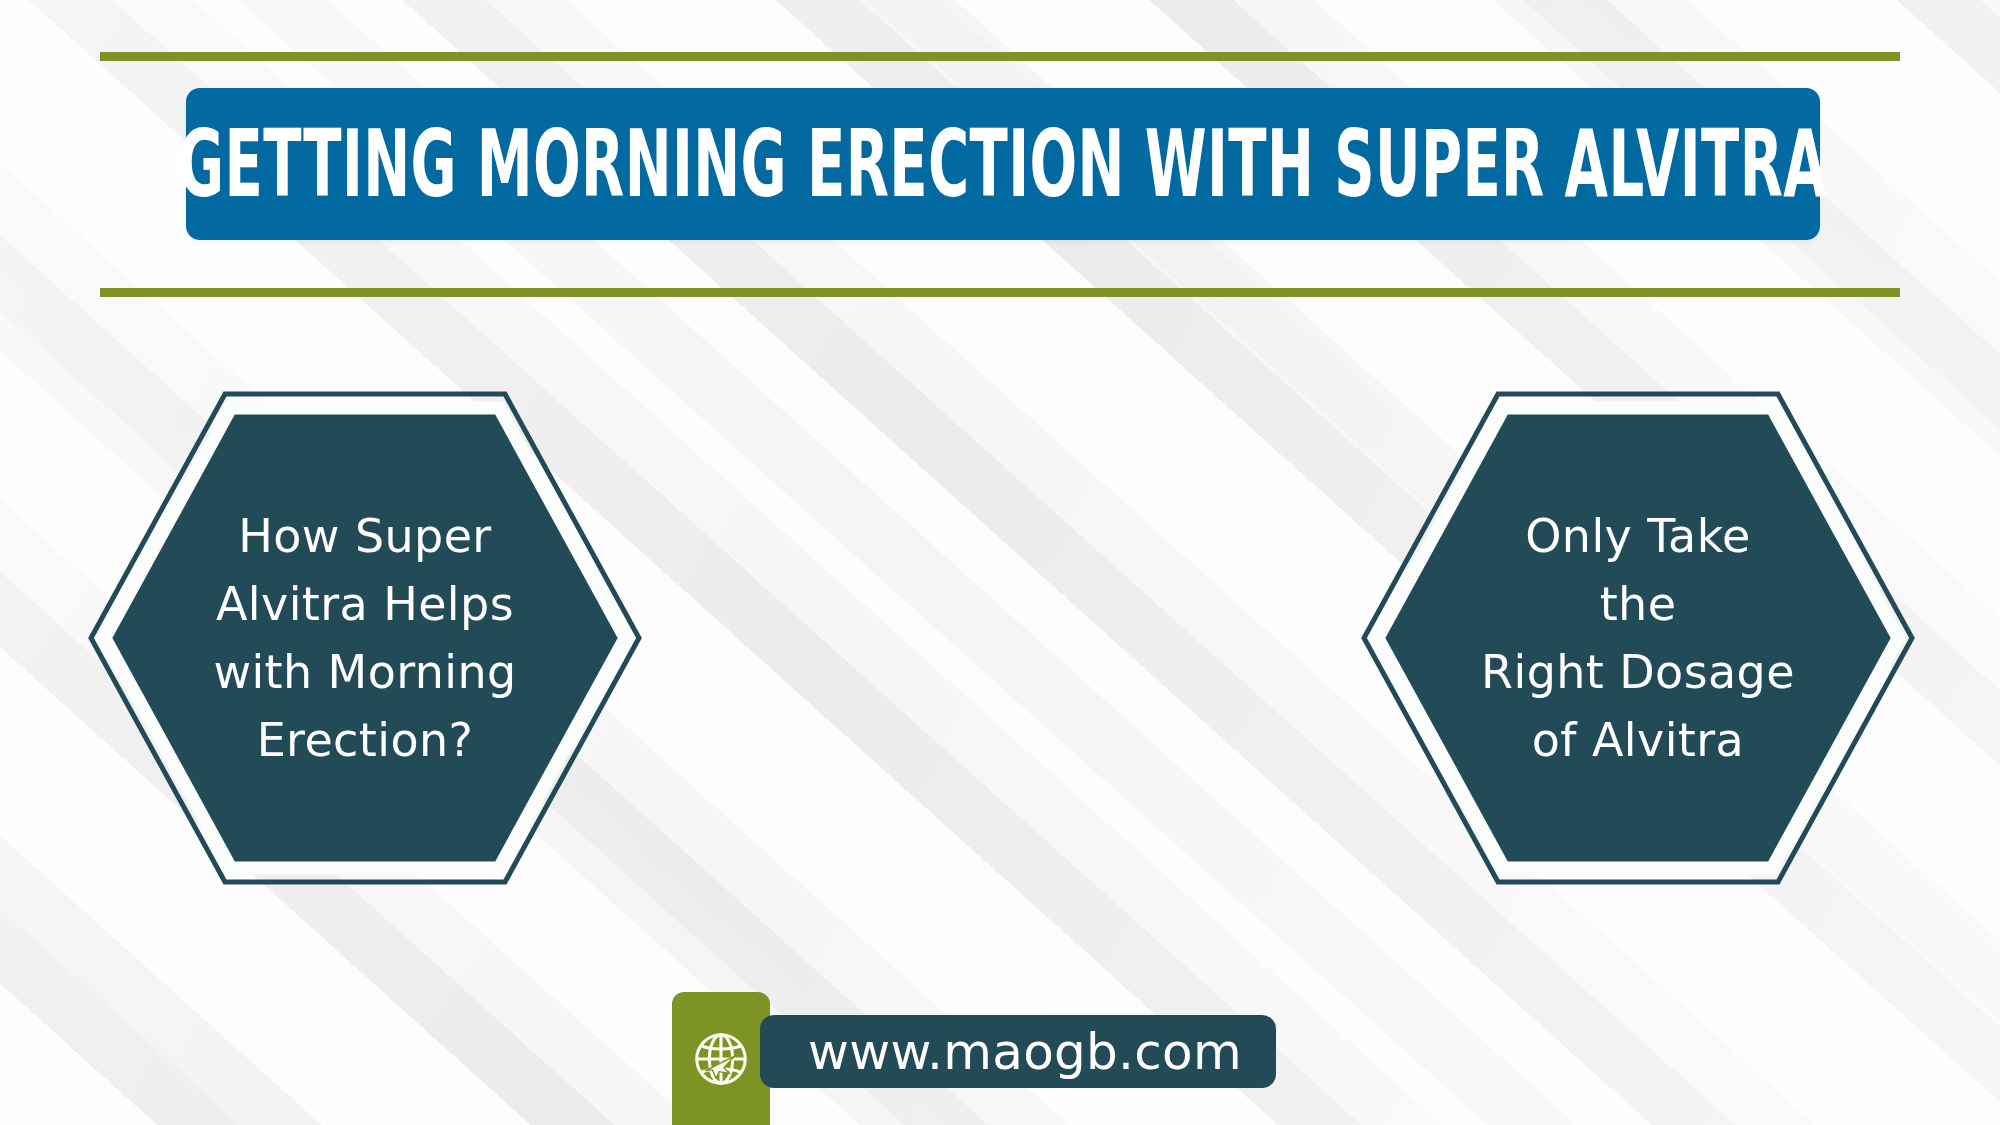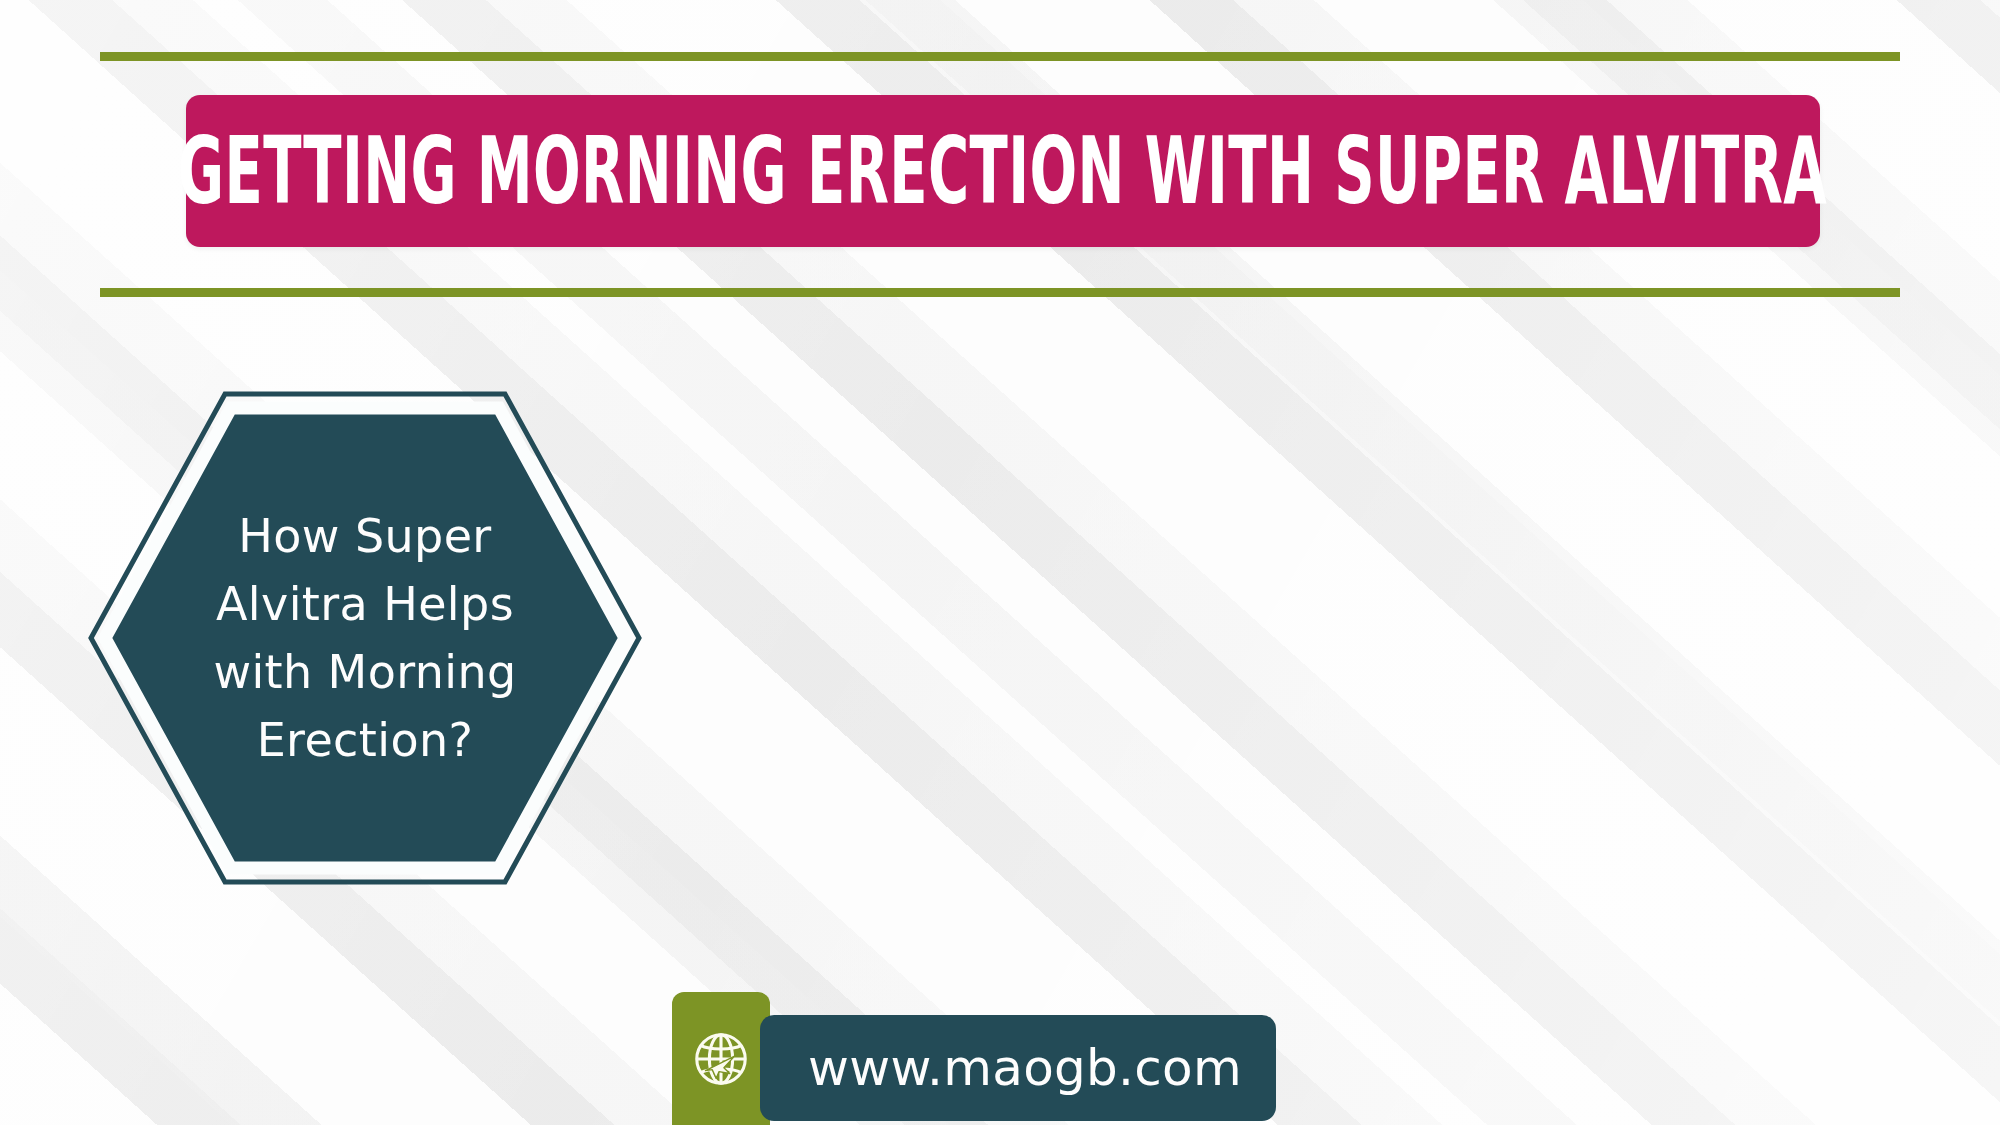--- a/index.html
+++ b/index.html
@@ -69,24 +69,24 @@
     height: 9px;
     background: #7d9425;
   }
   .rule-top    { top: 52px; }
   .rule-bottom { top: 288px; }
 
   
   .title-banner {
     position: absolute;
     left: 186px;
-    top: 95px;
+    top: 88px;
     width: 1634px;
     height: 152px;
-    background: #be185d;
+    background: #0369a1;
     border-radius: 14px;
     display: flex;
     align-items: center;
     justify-content: center;
     box-shadow: 0 2px 5px rgba(0,0,0,0.06);
   }
   .title-text {
     color: #ffffff;
     font-family: "Liberation Sans Narrow", "DejaVu Sans Condensed", "Liberation Sans", sans-serif;
     font-weight: 700;
@@ -163,21 +163,21 @@
     display: flex;
     align-items: center;
     justify-content: center;
     flex: none;
   }
   .footer-icon-box svg { display: block; }
 
   .footer-url-bar {
     margin-left: -10px;
     margin-top: 23px;
-    height: 106px;
+    height: 73px;
     background: #234b57;
     border-radius: 14px;
     display: flex;
     align-items: center;
     padding: 0 34px 0 48px;
     box-sizing: border-box;
   }
   .footer-url-text {
     color: #fdfdfd;
     font-family: "DejaVu Sans", "Liberation Sans", sans-serif;
@@ -212,20 +212,30 @@
         <polygon points="140,6 420,6 554,250 420,494 140,494 6,250" fill="none" stroke="#234b57" stroke-width="5"></polygon>
         <polygon points="146,20 414,20 540,250 414,480 146,480 20,250" fill="#234b57" stroke="#fbfdfd" stroke-width="13"></polygon>
       </svg>
       <div class="hex-label">How Super
 Alvitra Helps
 with Morning
 Erection?</div>
     </div>
 
 
+    <div class="hex hex-3">
+      <svg viewBox="0 0 560 500" preserveAspectRatio="none">
+        <polygon points="140,6 420,6 554,250 420,494 140,494 6,250" fill="none" stroke="#234b57" stroke-width="5"></polygon>
+        <polygon points="146,20 414,20 540,250 414,480 146,480 20,250" fill="#234b57" stroke="#fbfdfd" stroke-width="13"></polygon>
+      </svg>
+      <div class="hex-label">Only Take
+the
+Right Dosage
+of Alvitra</div>
+    </div>
 
   </div>
 
   <div class="footer">
 
     <div class="footer-icon-box">
       <svg width="62" height="62" viewBox="0 0 64 64">
         <g fill="none" stroke="#fbfbef" stroke-width="3.2">
           <circle cx="32" cy="32" r="25"></circle>
           <ellipse cx="32" cy="32" rx="12" ry="25"></ellipse>

